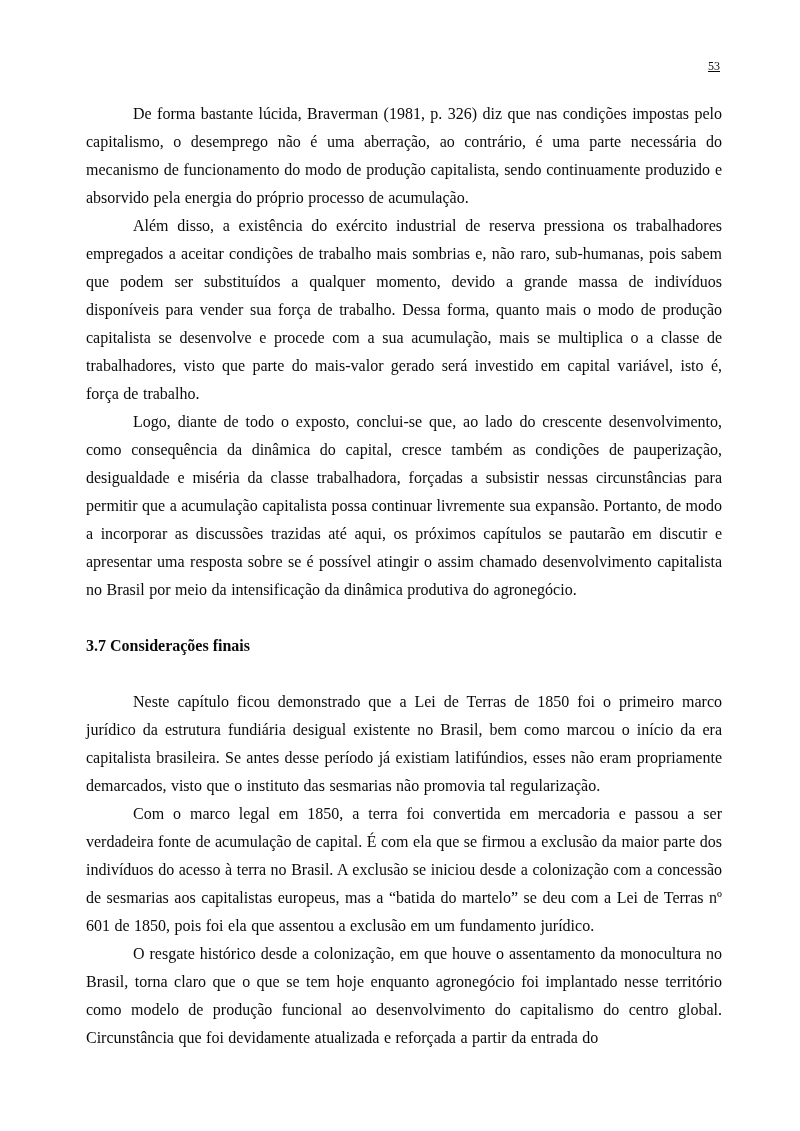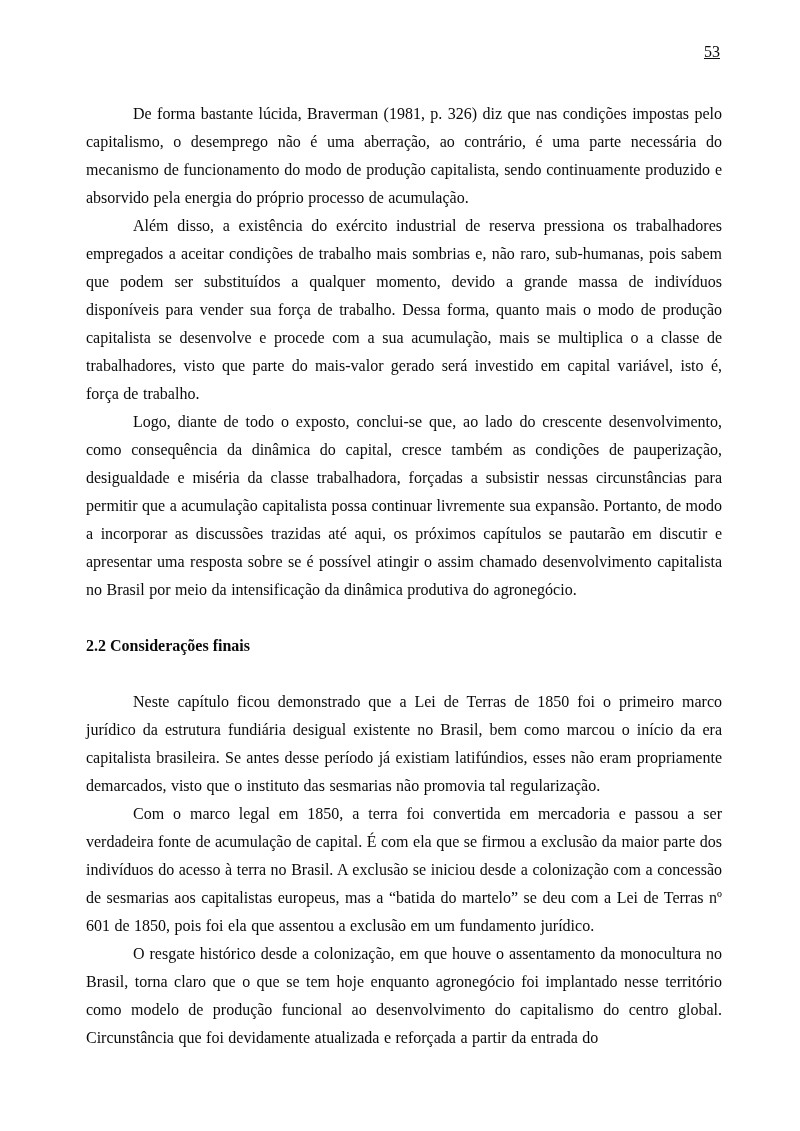--- a/index.html
+++ b/index.html
@@ -11,23 +11,23 @@
     position: relative;
     width: 800px;
     height: 1131px;
     background: #ffffff;
     overflow: hidden;
     font-family: "Liberation Serif", "DejaVu Serif", serif;
     color: #0a0a0a;
   }
   .page-number {
     position: absolute;
-    top: 42px;
+    top: 56px;
     right: 80px;
-    font-size: 16px;
+    font-size: 12px;
     line-height: 20px;
     text-decoration: underline;
   }
   .content {
     position: absolute;
     top: 100px;
     left: 86px;
     right: 78px;
   }
   p.body-par {
@@ -54,21 +54,21 @@
   <div class="page-number">53</div>
 
   <div class="content">
 
     <p class="body-par">De forma bastante lúcida, Braverman (1981, p. 326) diz que nas condições impostas pelo capitalismo, o desemprego não é uma aberração, ao contrário, é uma parte necessária do mecanismo de funcionamento do modo de produção capitalista, sendo continuamente produzido e absorvido pela energia do próprio processo de acumulação.</p>
 
     <p class="body-par">Além disso, a existência do exército industrial de reserva pressiona os trabalhadores empregados a aceitar condições de trabalho mais sombrias e, não raro, sub-humanas, pois sabem que podem ser substituídos a qualquer momento, devido a grande massa de indivíduos disponíveis para vender sua força de trabalho. Dessa forma, quanto mais o modo de produção capitalista se desenvolve e procede com a sua acumulação, mais se multiplica o a classe de trabalhadores, visto que parte do mais-valor gerado será investido em capital variável, isto é, força de trabalho.</p>
 
     <p class="body-par">Logo, diante de todo o exposto, conclui-se que, ao lado do crescente desenvolvimento, como consequência da dinâmica do capital, cresce também as condições de pauperização, desigualdade e miséria da classe trabalhadora, forçadas a subsistir nessas circunstâncias para permitir que a acumulação capitalista possa continuar livremente sua expansão. Portanto, de modo a incorporar as discussões trazidas até aqui, os próximos capítulos se pautarão em discutir e apresentar uma resposta sobre se é possível atingir o assim chamado desenvolvimento capitalista no Brasil por meio da intensificação da dinâmica produtiva do agronegócio.</p>
 
-    <h2 class="section-heading">2.2 Considerações finais</h2>
+    <h2 class="section-heading">3.7 Considerações finais</h2>
 
     <p class="body-par">Neste capítulo ficou demonstrado que a Lei de Terras de 1850 foi o primeiro marco jurídico da estrutura fundiária desigual existente no Brasil, bem como marcou o início da era capitalista brasileira. Se antes desse período já existiam latifúndios, esses não eram propriamente demarcados, visto que o instituto das sesmarias não promovia tal regularização.</p>
 
     <p class="body-par">Com o marco legal em 1850, a terra foi convertida em mercadoria e passou a ser verdadeira fonte de acumulação de capital. É com ela que se firmou a exclusão da maior parte dos indivíduos do acesso à terra no Brasil. A exclusão se iniciou desde a colonização com a concessão de sesmarias aos capitalistas europeus, mas a “batida do martelo” se deu com a Lei de Terras nº 601 de 1850, pois foi ela que assentou a exclusão em um fundamento jurídico.</p>
 
     <p class="body-par">O resgate histórico desde a colonização, em que houve o assentamento da monocultura no Brasil, torna claro que o que se tem hoje enquanto agronegócio foi implantado nesse território como modelo de produção funcional ao desenvolvimento do capitalismo do centro global. Circunstância que foi devidamente atualizada e reforçada a partir da entrada do</p>
 
   </div>
 
 </div>

